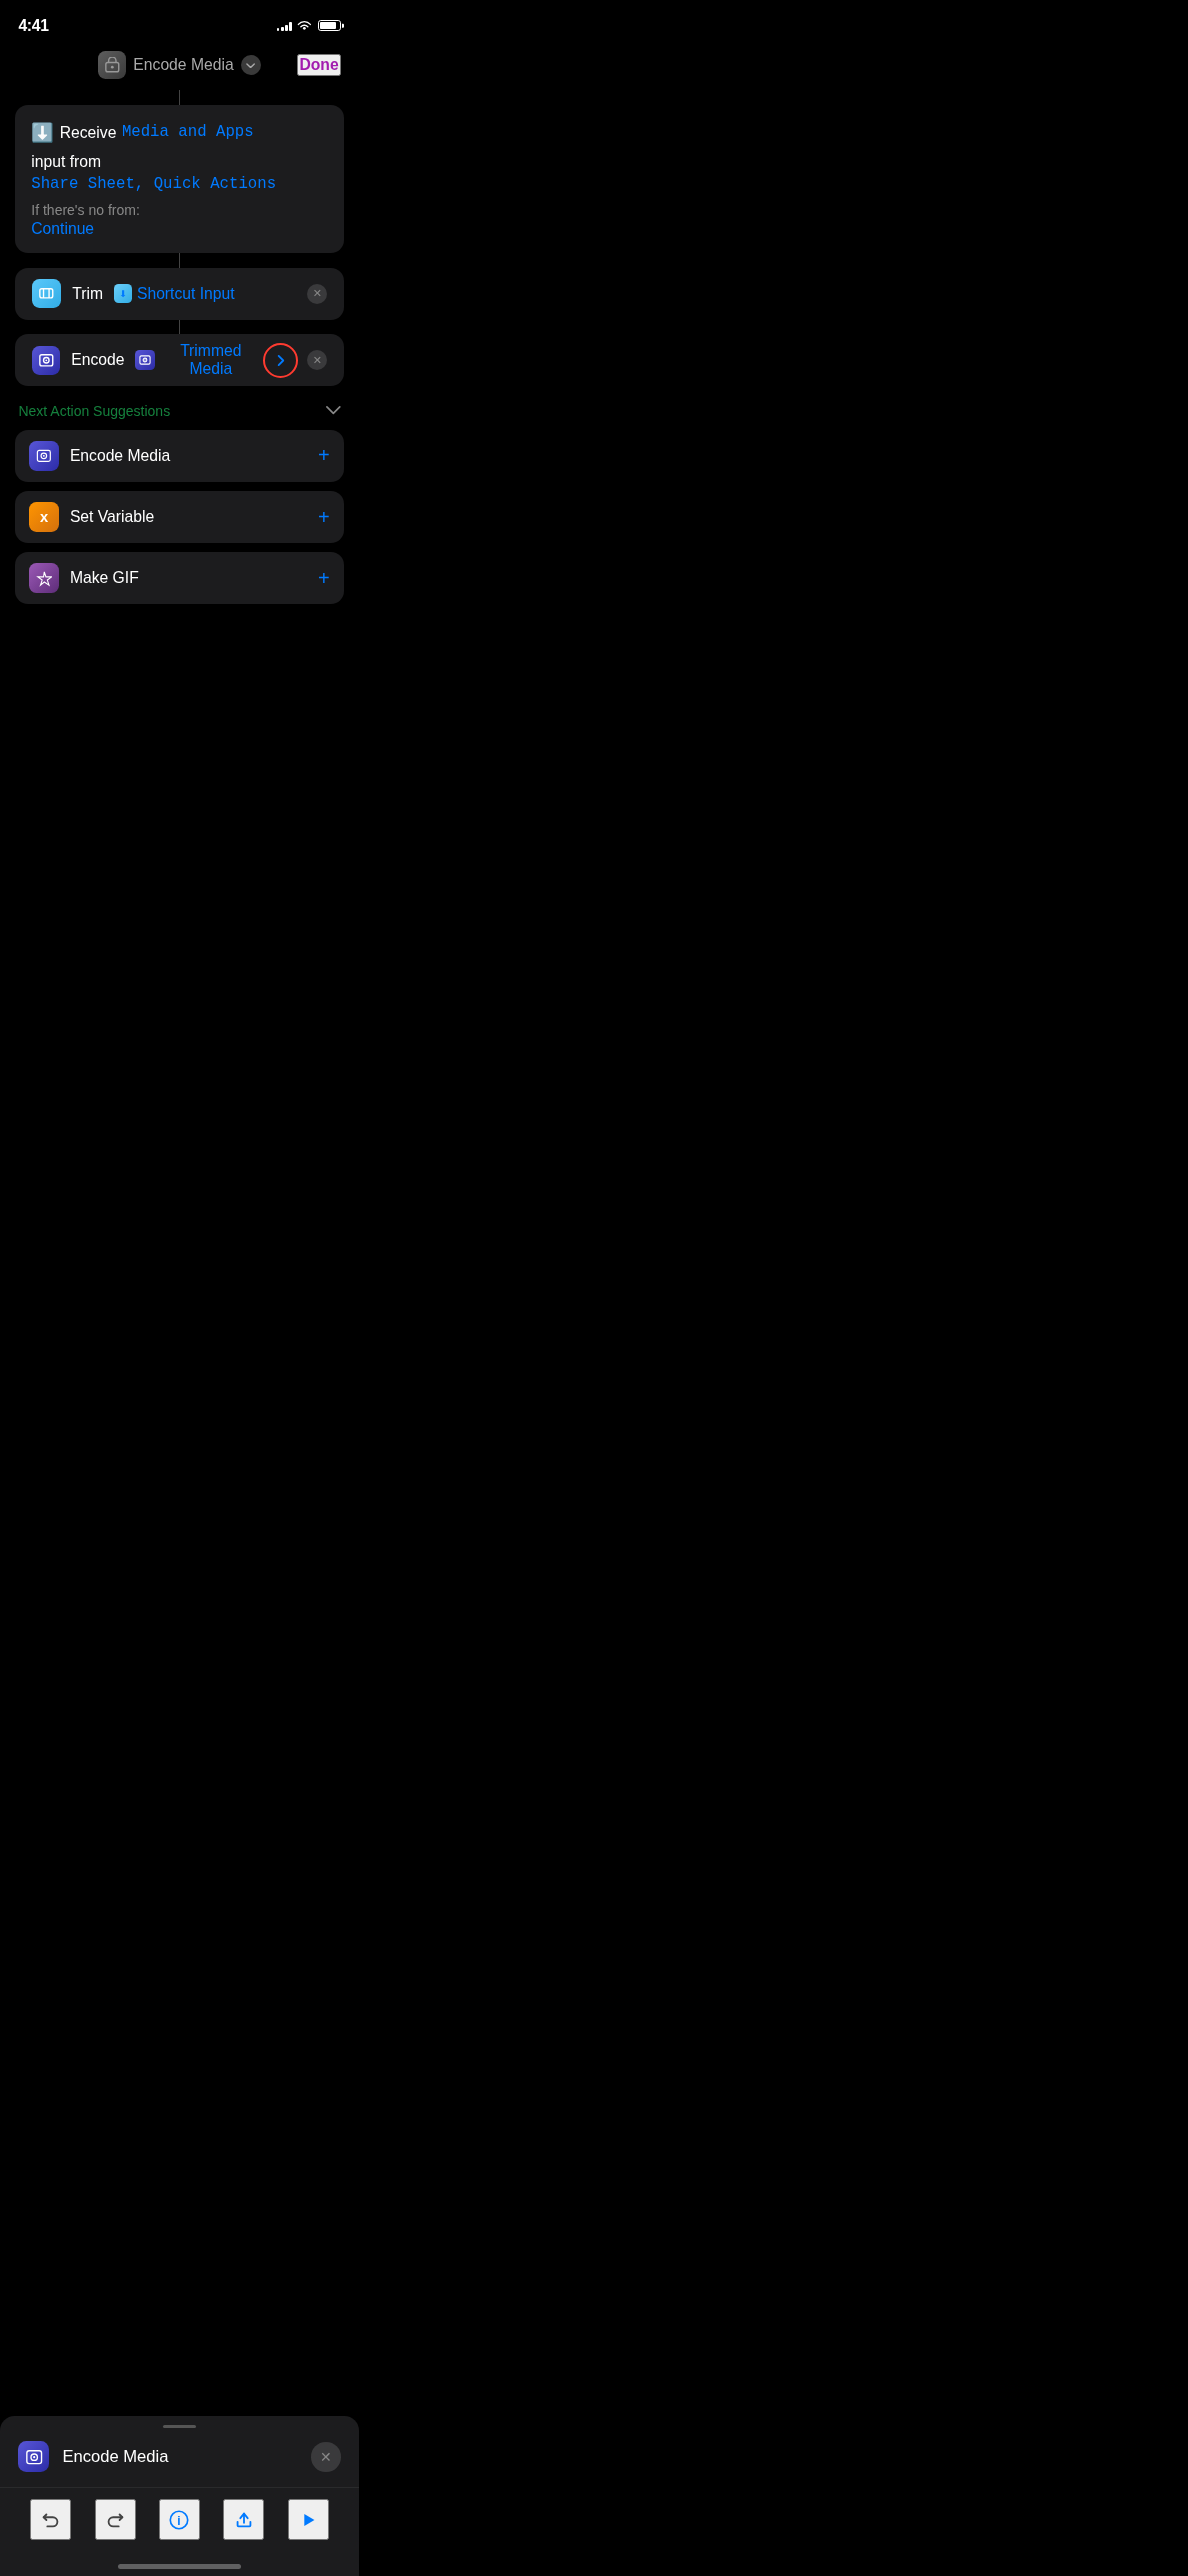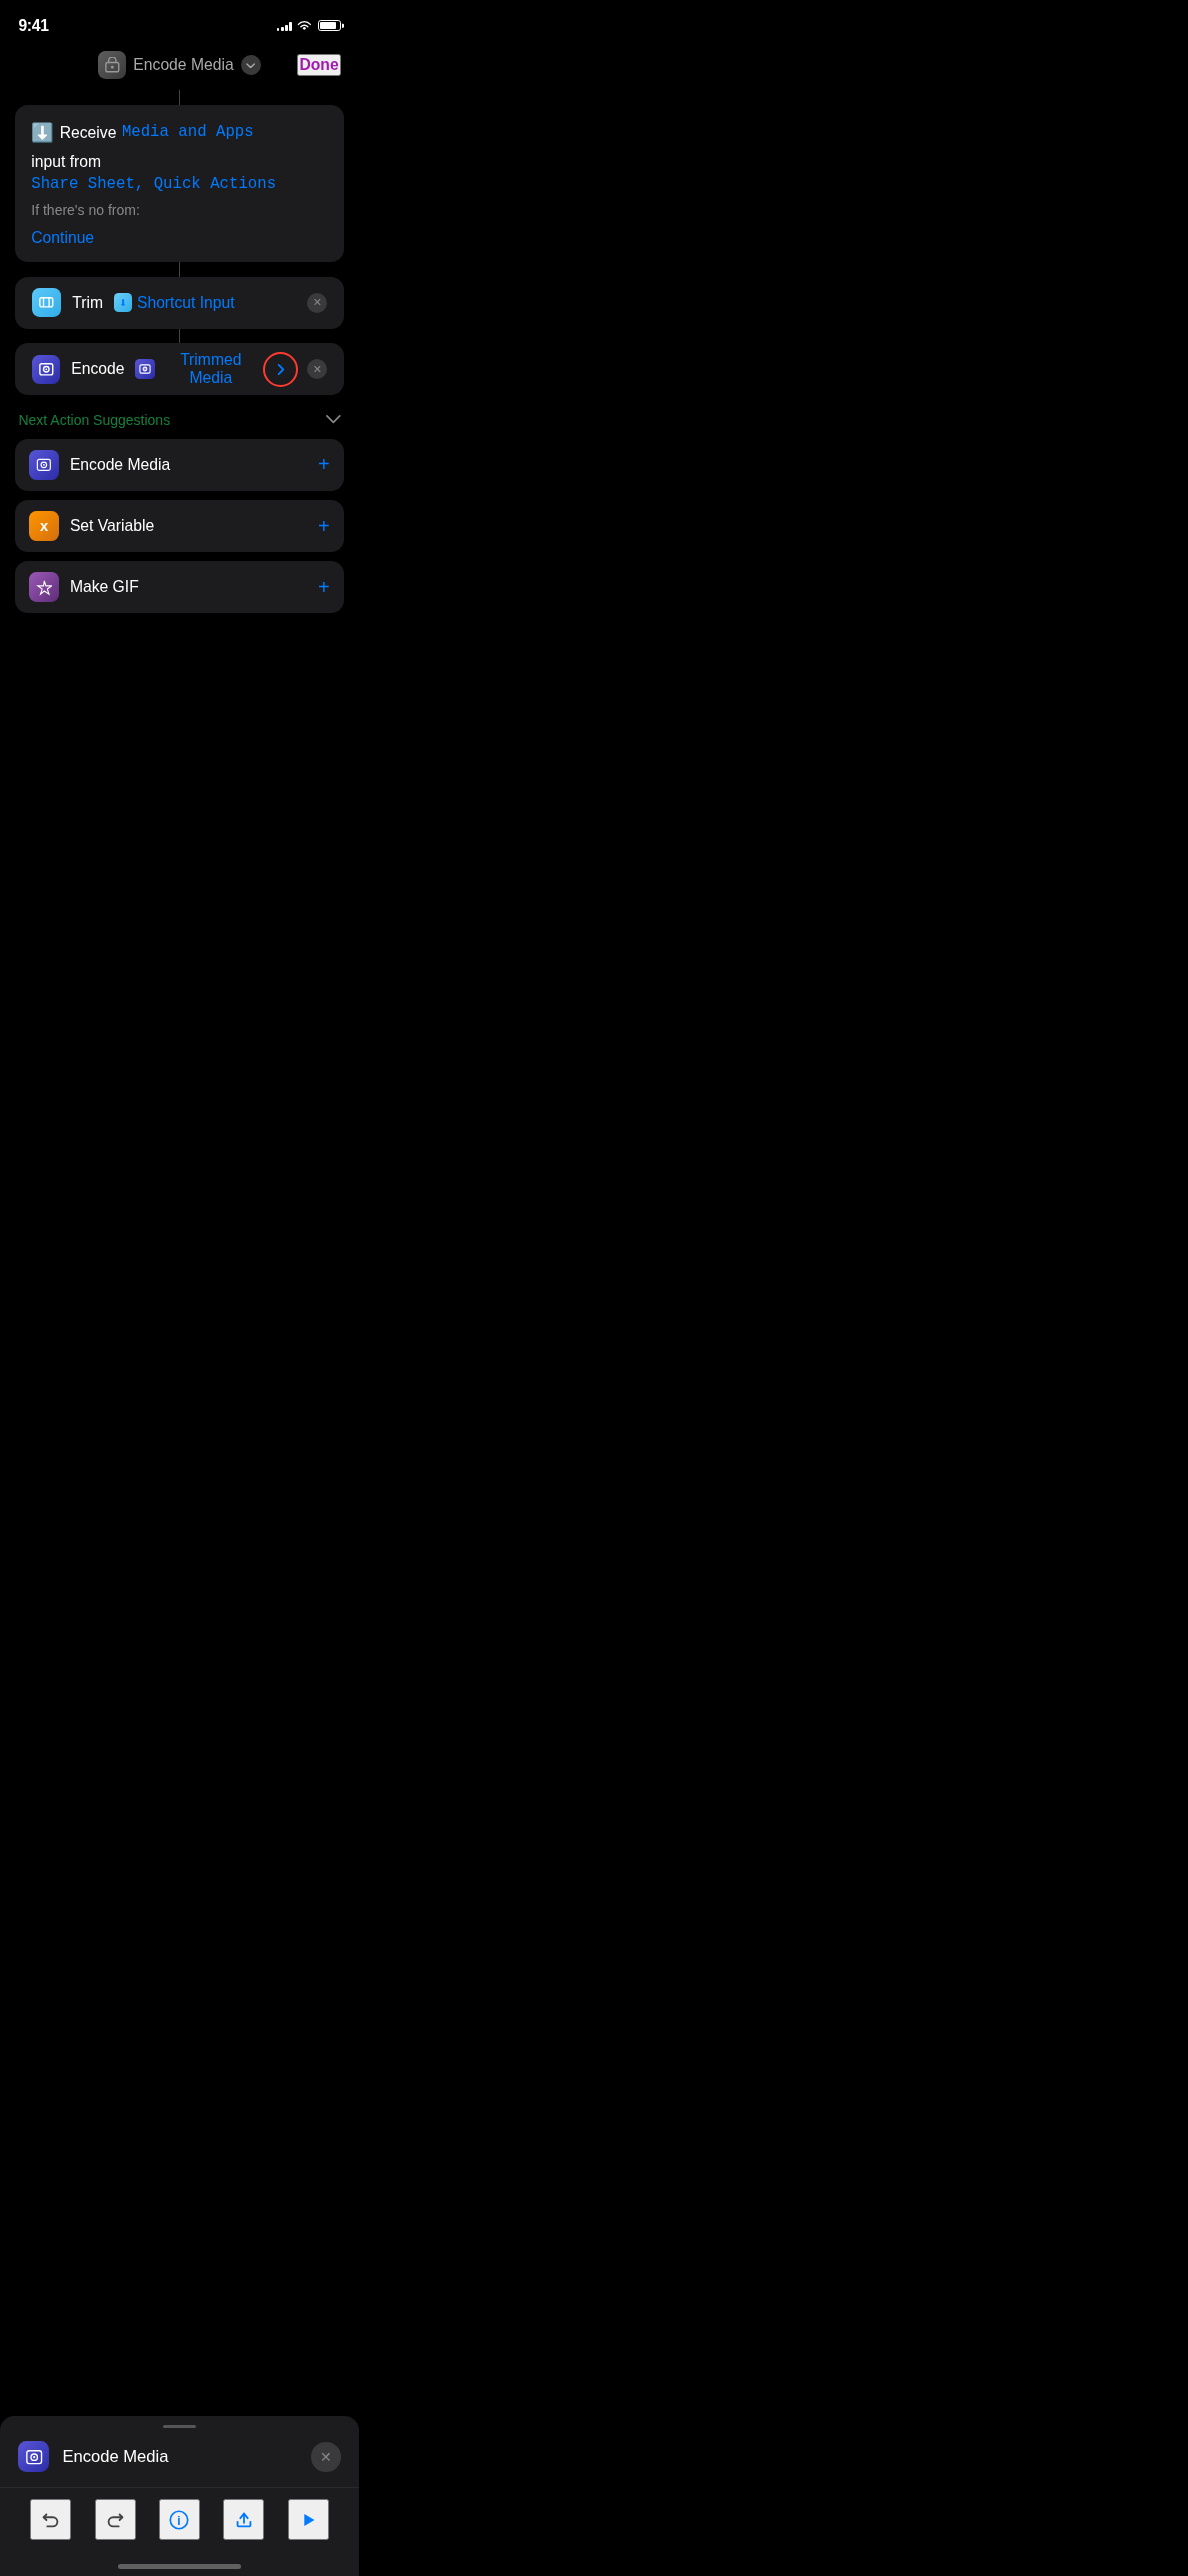--- a/index.html
+++ b/index.html
@@ -153,21 +153,21 @@
       font-family: Liberation Mono, monospace;
     }
     .no-input-row {
       margin-top: 9.2px;
       font-size: 14px;
       color: #888;
     }
     .continue-link {
       color: #007AFF;
       font-size: 15.7px;
-      margin-top: 11px;
+      margin-top: 2px;
     }
 
     
     .action-card {
       background: #1c1c1e;
       border-radius: 13px;
       margin: 0 14.7px;
       padding: 0 17px;
       height: 52px;
       display: flex;
@@ -390,21 +390,21 @@
       background: #fff;
       border-radius: 2.8px;
       margin: 5.5px auto 7.4px;
       opacity: 0.3;
     }
   </style>
 </head>
 <body>
 
 <div class="status-bar">
-  <span class="status-time">9:41</span>
+  <span class="status-time">4:41</span>
   <div class="status-icons">
     <div class="signal-bars">
       <div class="signal-bar" style="height:2.8px"></div>
       <div class="signal-bar" style="height:4.6px"></div>
       <div class="signal-bar" style="height:6.4px"></div>
       <div class="signal-bar" style="height:9.2px"></div>
     </div>
     <svg width="14.7" height="11" viewBox="0 0 16 12">
       <path d="M8 10.5a1.5 1.5 0 100-3 1.5 1.5 0 000 3z" fill="white"></path>
       <path d="M4.2 7.3a5.4 5.4 0 017.6 0" stroke="white" stroke-width="1.5" fill="none" stroke-linecap="round"></path>

